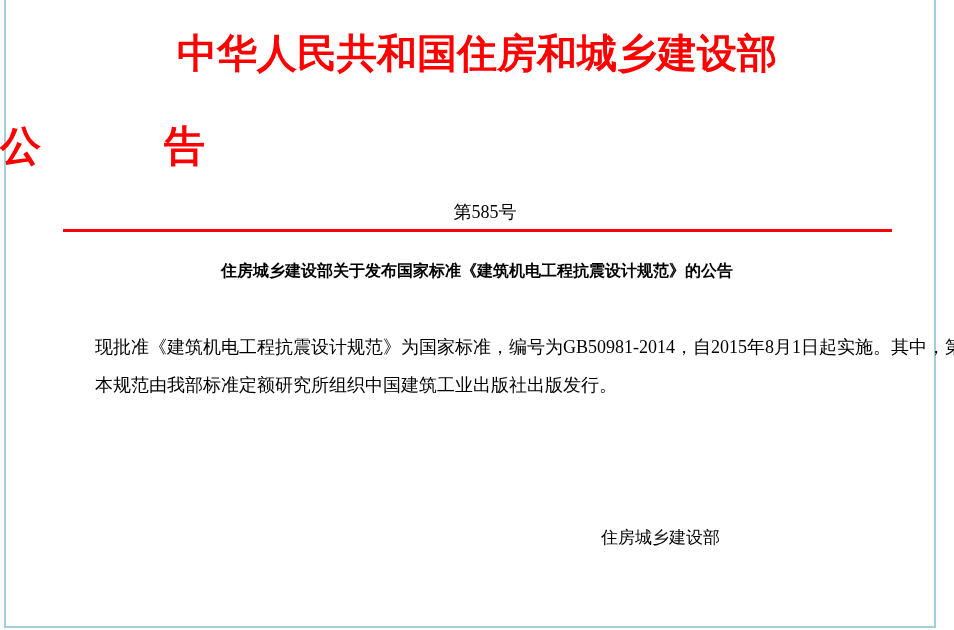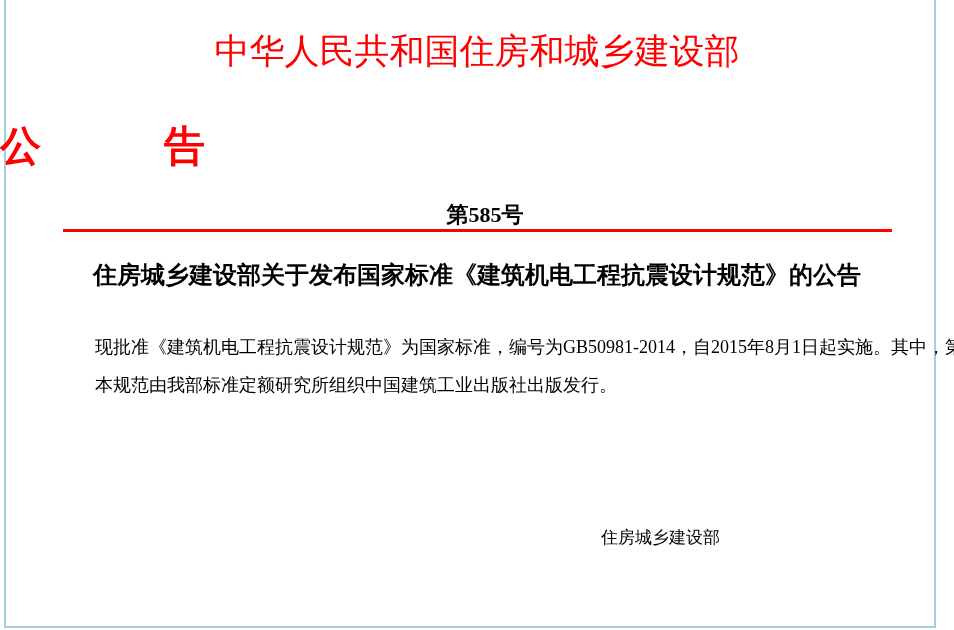--- a/index.html
+++ b/index.html
@@ -28,63 +28,63 @@
     box-sizing: border-box;
     pointer-events: none;
   }
   .ministry {
     position: absolute;
     top: 34px;
     left: 0;
     right: 0;
     margin: 0;
     text-align: center;
-    font-size: 35px;
+    font-size: 40px;
     line-height: 1;
-    font-weight: normal;
+    font-weight: bold;
     color: var(--accent-red, #ff0000);
     letter-spacing: 0px;
   }
   .gonggao {
     position: absolute;
     top: 126px;
     left: 0;
     right: 0;
     margin: 0;
     font-size: 41px;
     line-height: 1;
     font-weight: bold;
     color: var(--accent-red, #ff0000);
   }
   .docnum {
     position: absolute;
     top: 203px;
     left: 16px;
     right: 0;
     text-align: center;
-    font-size: 22px;
+    font-size: 18px;
     line-height: 1.1;
-    font-weight: bold;
+    font-weight: normal;
     color: #000000;
   }
   .redline {
     position: absolute;
     top: 229px;
     left: 63px;
     width: 829px;
     height: 3px;
     background: var(--accent-red, #ff0000);
   }
   .heading {
     position: absolute;
     top: 262px;
     left: 30px;
     right: 30px;
     text-align: center;
-    font-size: 24px;
+    font-size: 16px;
     line-height: 1.1;
     font-weight: bold;
     color: #000000;
   }
   .para {
     position: absolute;
     top: 328px;
     left: 63px;
     width: 829px;
     font-size: 18px;

